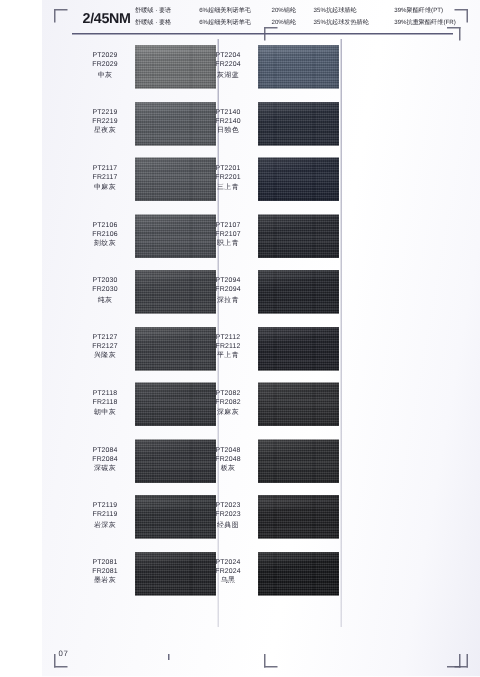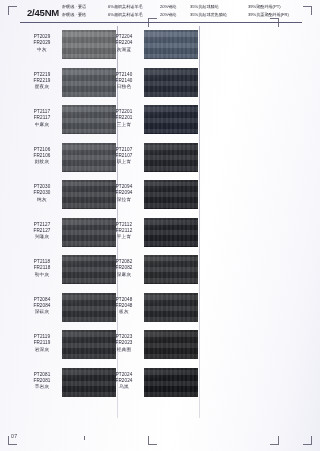--- a/index.html
+++ b/index.html
@@ -14,20 +14,21 @@
     overflow: hidden;
     position: relative;
   }
 
   
   .page {
     position: absolute;
     inset: 0;
     background:
       linear-gradient(100deg, #f2f2f8 0%, #f7f7fb 18%, #fbfbfd 38%, #ffffff 62%, #f8f8fc 86%, #eeeef6 100%);
+    margin-left: 28px;
   }
 
   
   .header {
     position: absolute;
     left: 0; right: 0; top: 0;
     height: 26px;
   }
   .hdr-code {
     position: absolute;

